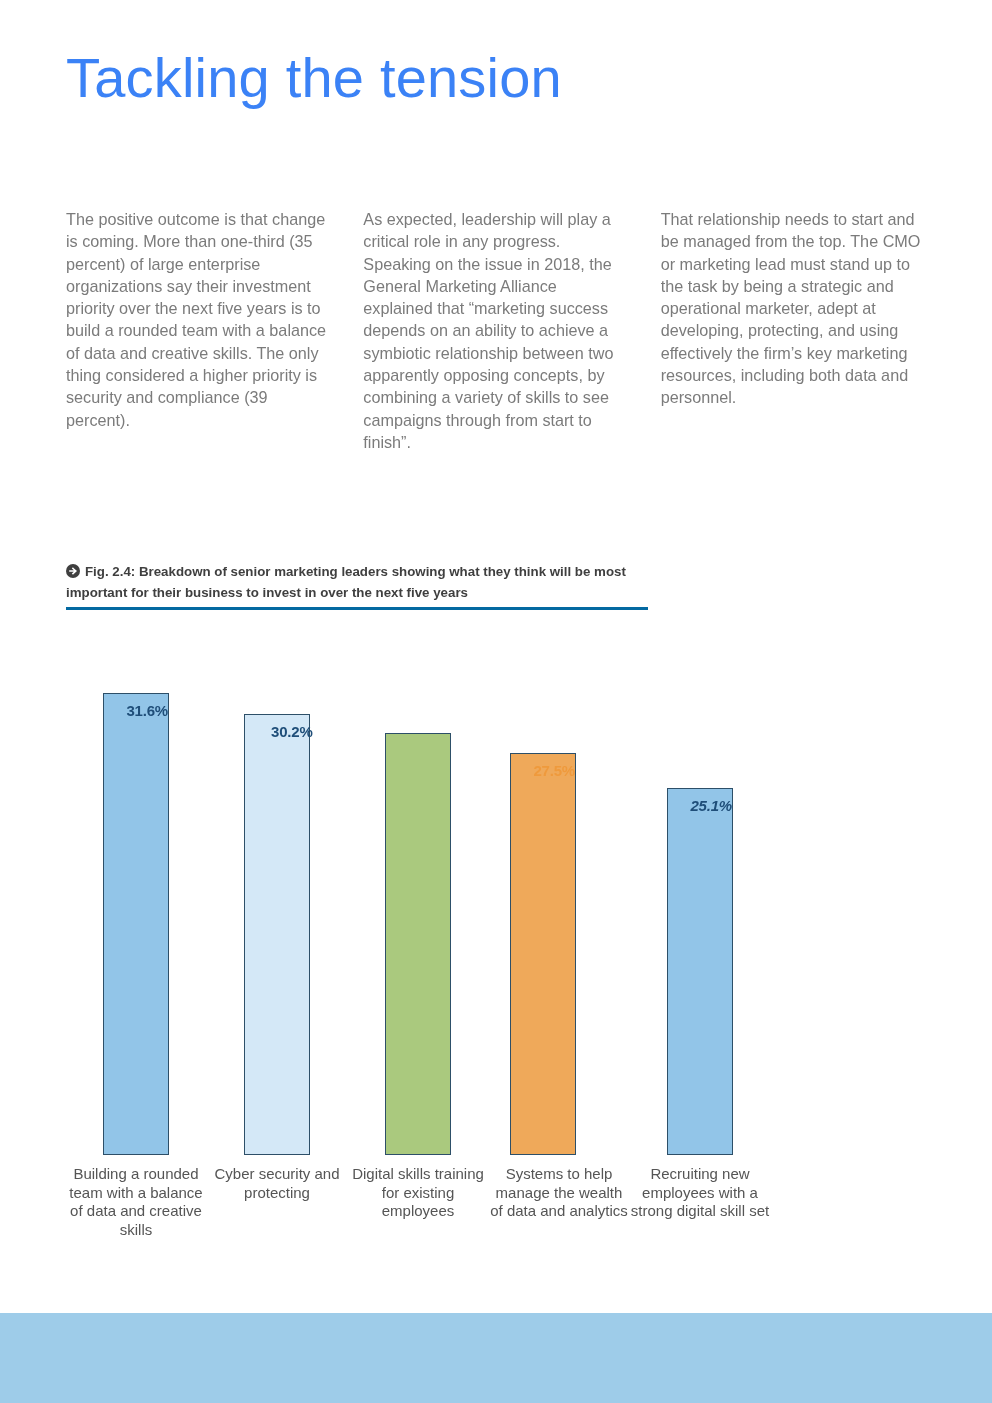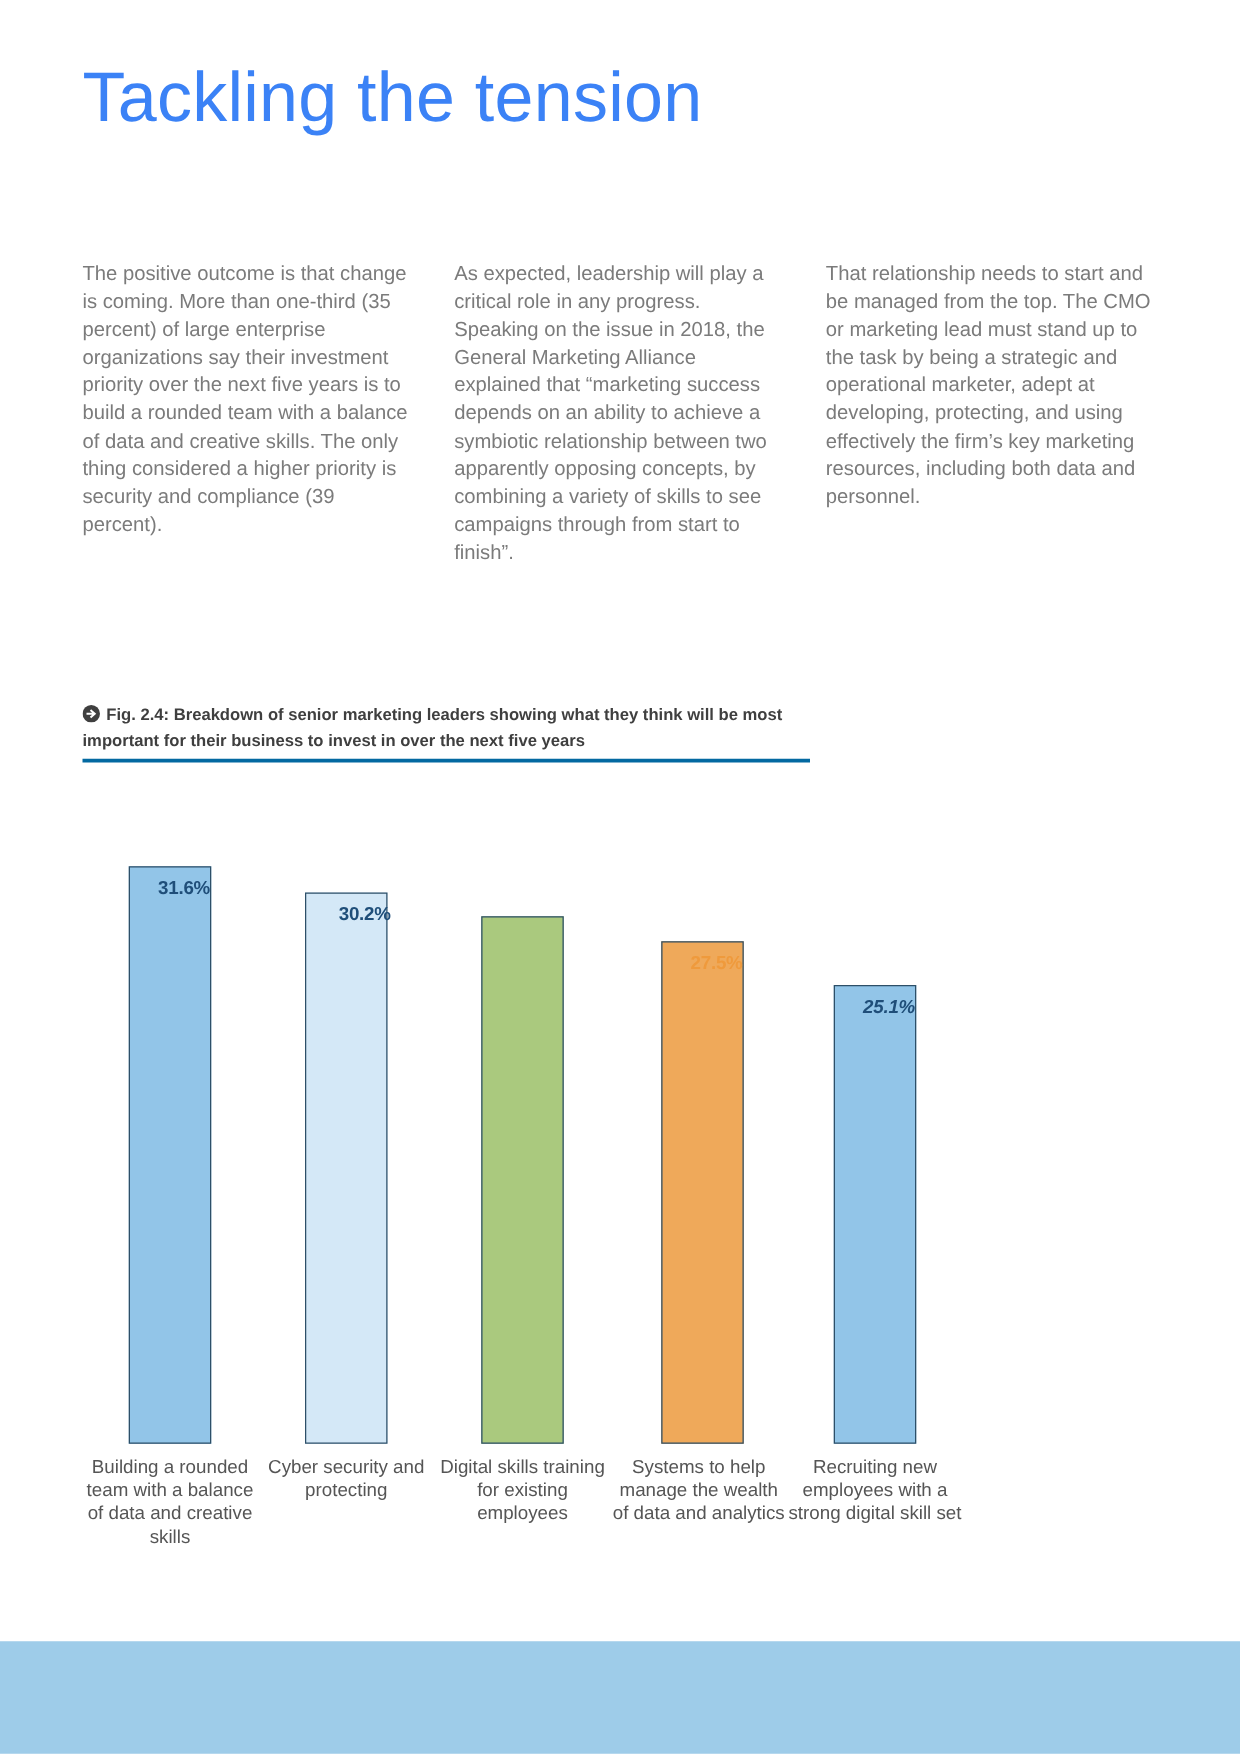--- a/index.html
+++ b/index.html
@@ -177,21 +177,21 @@
         <div class="bar-value" id="val1" style="color: rgb(31, 78, 121); padding-left: 26px;">30.2%</div>
       </div>
     </div>
 
     <div class="bar-group" style="left:282px;">
       <div class="bar" id="bar2" style="height: 422.445px; background: rgb(170, 201, 126); border-color: rgb(45, 79, 104);">
         <div class="bar-value" id="val2" style="color: rgb(184, 212, 143);"></div>
       </div>
     </div>
 
-    <div class="bar-group" style="left:426px;">
+    <div class="bar-group" style="left:407px;">
       <div class="bar" id="bar3" style="height: 401.981px; background: rgb(239, 169, 90); border-color: rgb(45, 79, 104);">
         <div class="bar-value" id="val3" style="color: rgb(239, 154, 60);">27.5%</div>
       </div>
     </div>
 
     <div class="bar-group" style="left:564px;">
       <div class="bar" id="bar4" style="height: 366.899px; background: rgb(146, 197, 232); border-color: rgb(45, 79, 104);">
         <div class="bar-value" id="val4" style="color: rgb(31, 78, 121); font-style: italic;">25.1%</div>
       </div>
     </div>

